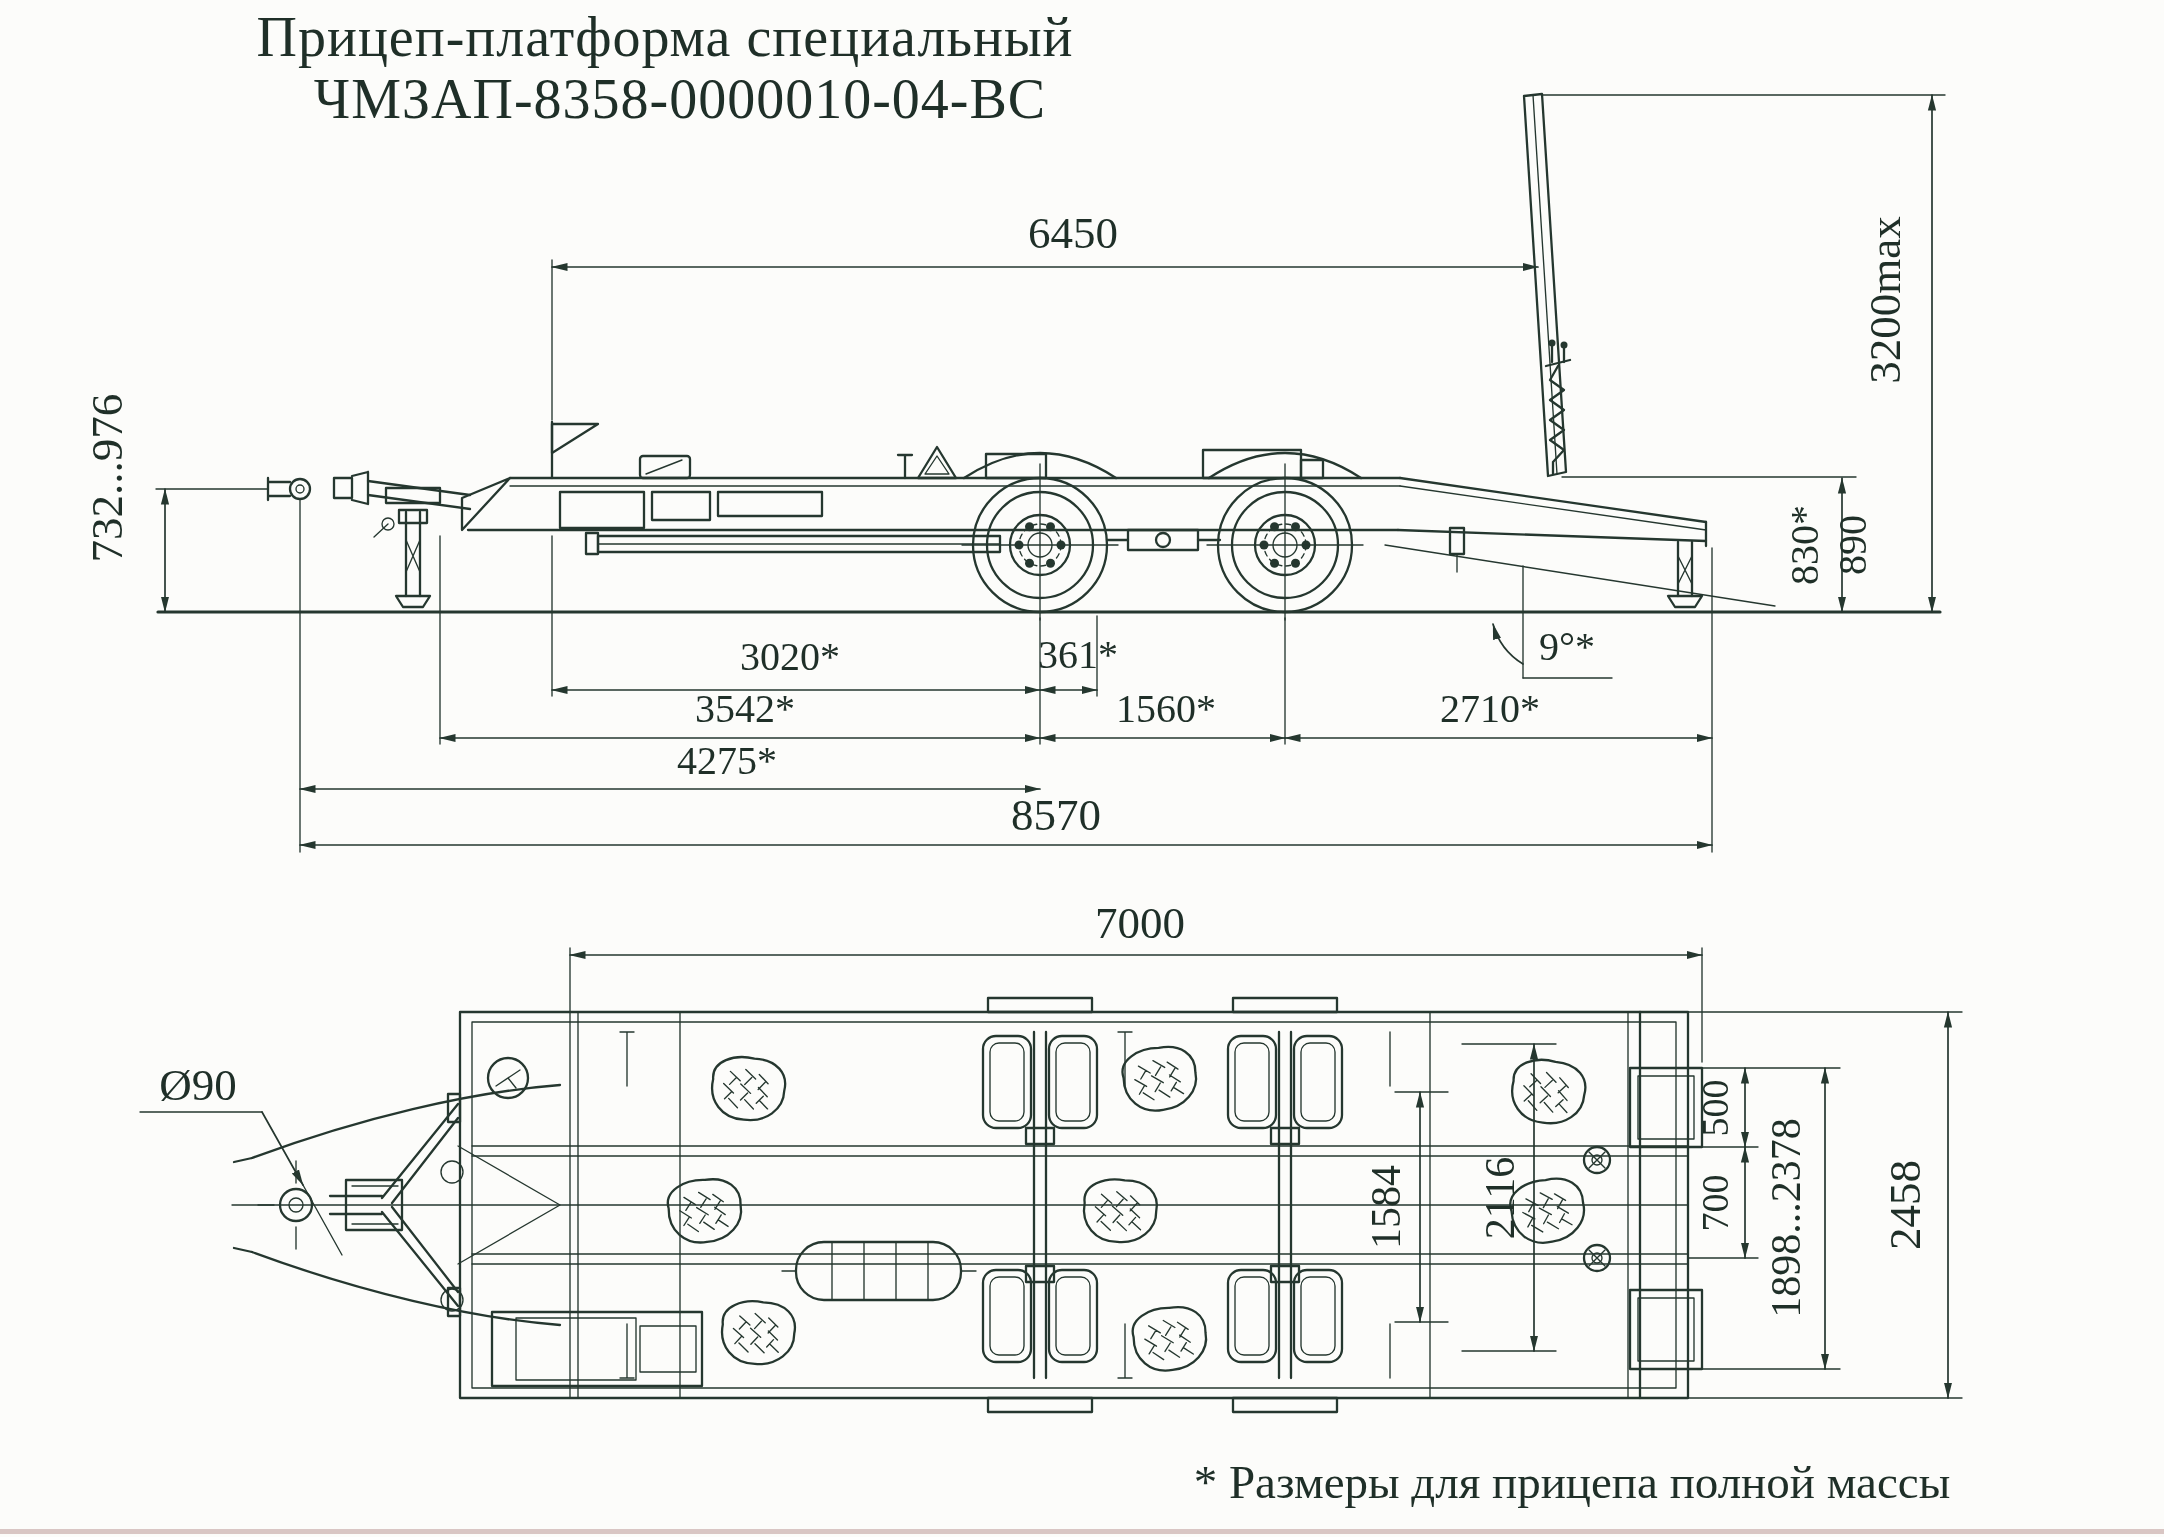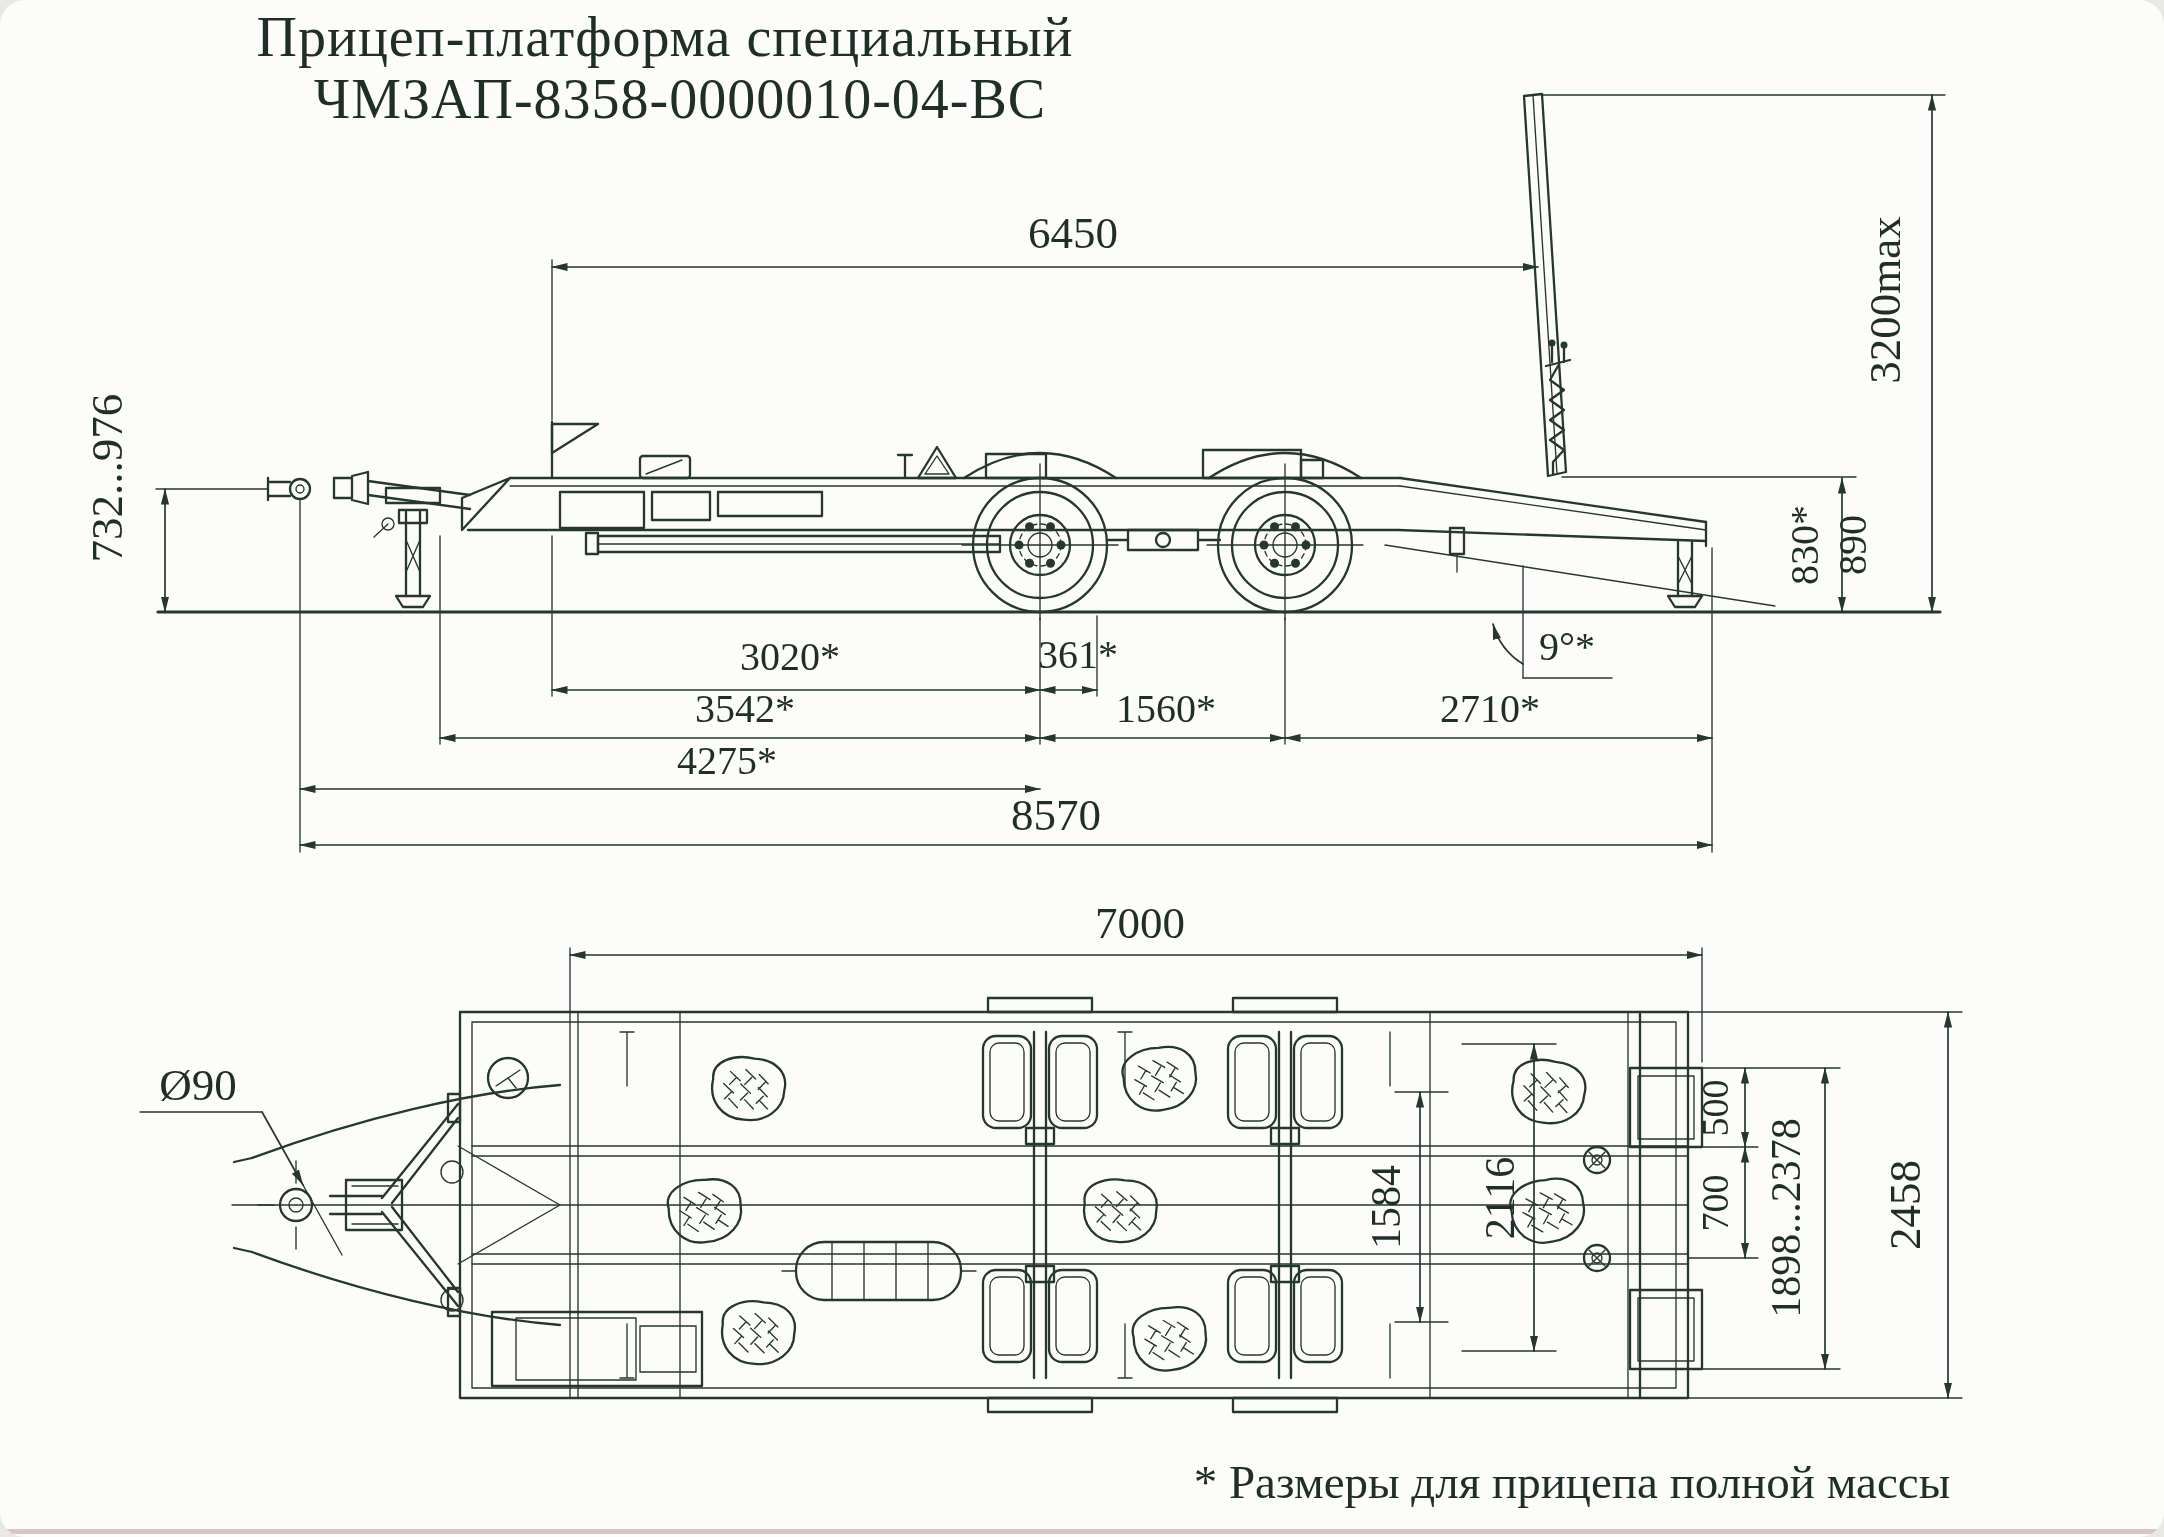--- a/index.html
+++ b/index.html
@@ -1,17 +1,17 @@
 <!DOCTYPE html>
 <html><head>
 <meta charset="utf-8">
 <style>
   html,body{margin:0;padding:0;background:#e8e8e6;}
   .page{position:relative;width:2164px;height:1537px;background:#fcfcfa;overflow:hidden;
-        font-family:"Liberation Serif", serif;border-radius:25px;}
+        font-family:"Liberation Serif", serif;}
   svg{position:absolute;left:0;top:0;}
   .ink{stroke:#25372f;fill:none;stroke-linecap:round;stroke-linejoin:round;}
   .w3{stroke-width:3.2;}
   .w2{stroke-width:2.3;}
   .w1{stroke-width:1.35;}
   .dim{stroke-width:1.7;}
   .fill{fill:#25372f;stroke:none;}
   text{fill:#1f2f28;stroke:none;font-family:"Liberation Serif", serif;}
   .tc{text-anchor:middle;}
   .fs54{font-size:56px;letter-spacing:1px;}

